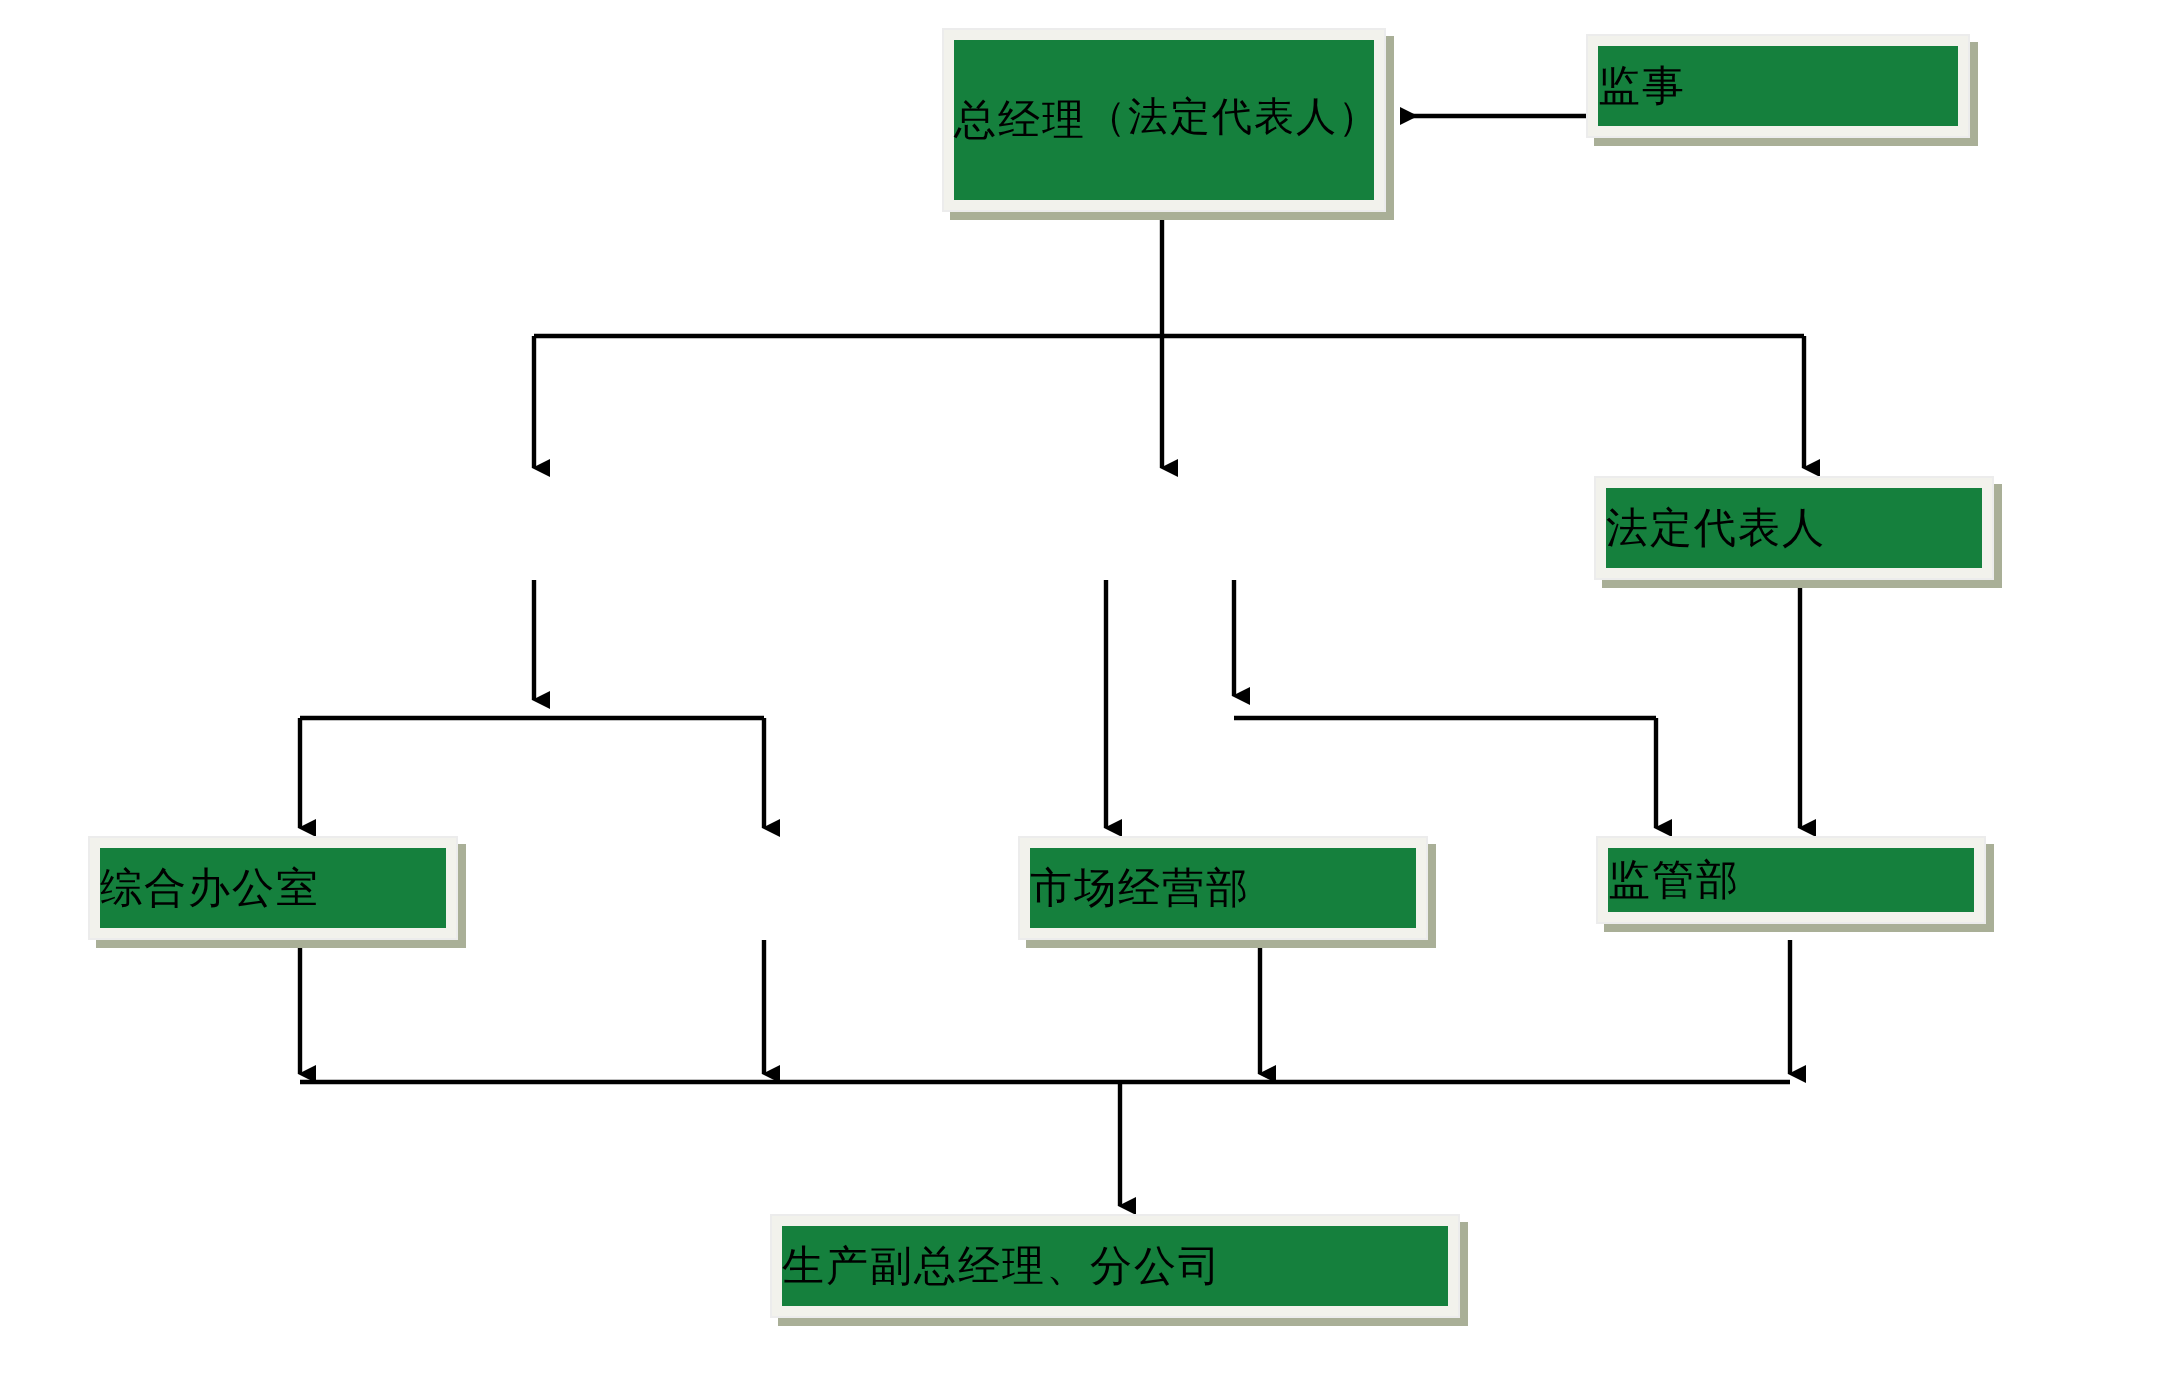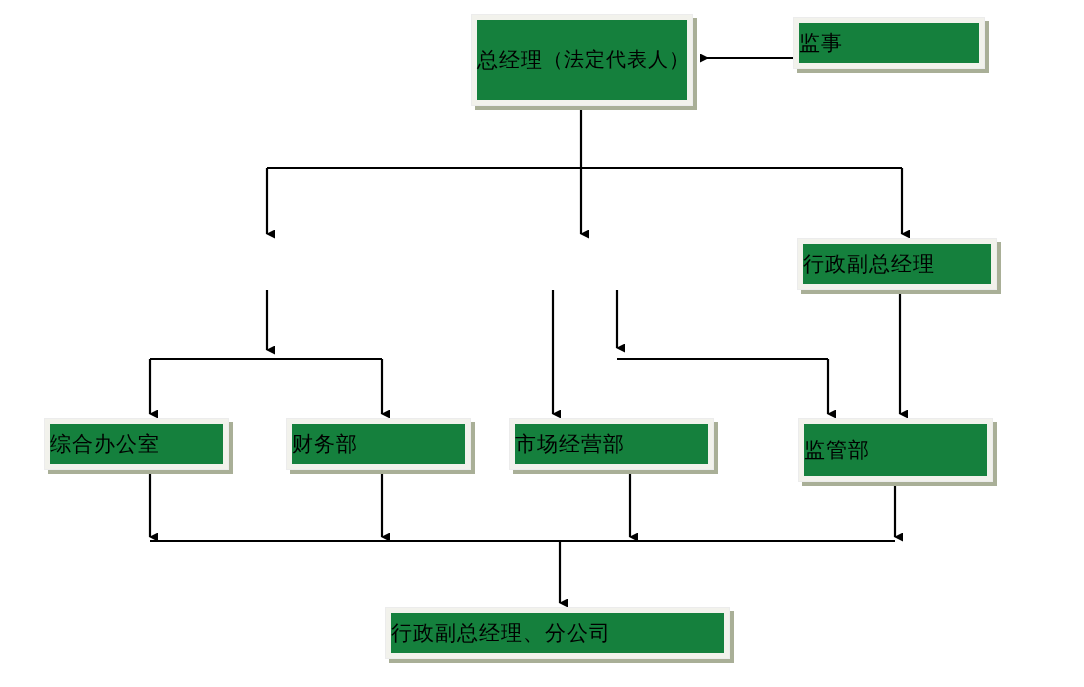--- a/index.html
+++ b/index.html
@@ -59,21 +59,21 @@
     font-size: 20px;
   }
   .n-gm        { left: 471px; top: 14px;  width: 222px; height: 92px; }
   .n-sup       { left: 793px; top: 17px;  width: 192px; height: 52px; }
   .n-admin-vgm { left: 181px; top: 238px; width: 205px; height: 52px; }
   .n-prod-vgm  { left: 479px; top: 238px; width: 205px; height: 52px; }
   .n-tech      { left: 797px; top: 238px; width: 200px; height: 52px; }
   .n-office    { left: 44px;  top: 418px; width: 185px; height: 52px; }
   .n-finance   { left: 286px; top: 418px; width: 185px; height: 52px; }
   .n-market    { left: 509px; top: 418px; width: 205px; height: 52px; }
-  .n-regul     { left: 798px; top: 418px; width: 195px; height: 64px; }
+  .n-regul     { left: 798px; top: 418px; width: 195px; height: 44px; }
   .n-site      { left: 385px; top: 607px; width: 345px; height: 52px; }
 </style>
 </head>
 <body>
 
 <div id="chart-canvas">
 
   <svg id="connector-layer" viewBox="0 0 1084 687" width="1084" height="687">
     <defs>
       <marker id="arrowDown" markerWidth="9" markerHeight="9" refX="4.5" refY="8" orient="auto" markerUnits="userSpaceOnUse">
@@ -159,47 +159,42 @@
   <div class="node n-sup">
     <div class="node-inner">
       <div class="node-label">监事</div>
     </div>
   </div>
 
 
 
   <div class="node n-tech">
     <div class="node-inner">
-      <div class="node-label">行政副总经理</div>
+      <div class="node-label">法定代表人</div>
     </div>
   </div>
 
   <div class="node n-office">
     <div class="node-inner">
       <div class="node-label">综合办公室</div>
     </div>
   </div>
 
-  <div class="node n-finance">
-    <div class="node-inner">
-      <div class="node-label">财务部</div>
-    </div>
-  </div>
 
   <div class="node n-market">
     <div class="node-inner">
       <div class="node-label">市场经营部</div>
     </div>
   </div>
 
   <div class="node n-regul">
     <div class="node-inner">
       <div class="node-label">监管部</div>
     </div>
   </div>
 
   <div class="node n-site">
     <div class="node-inner">
-      <div class="node-label">行政副总经理、分公司</div>
+      <div class="node-label">生产副总经理、分公司</div>
     </div>
   </div>
 
 </div>
 
 </body></html>

